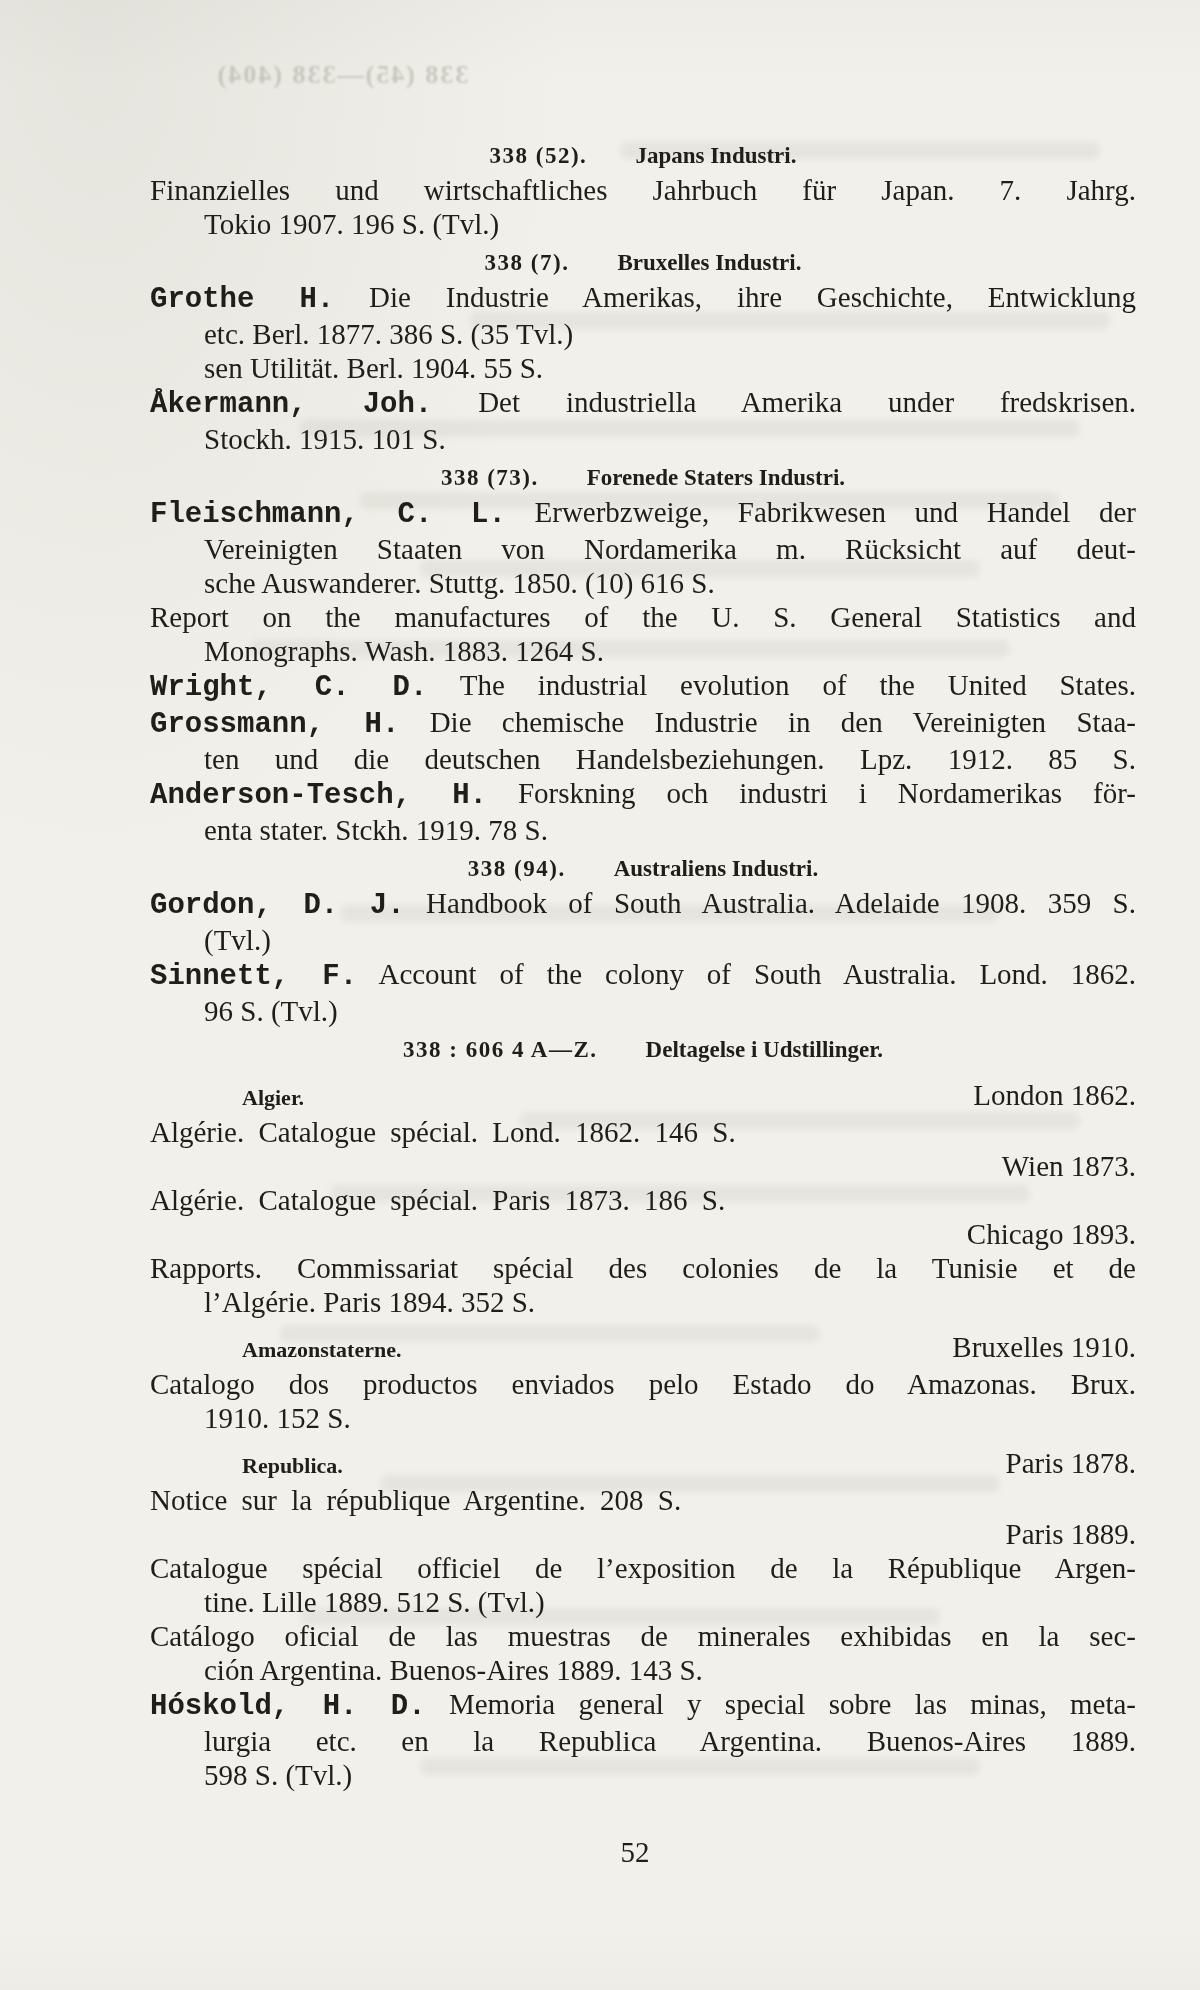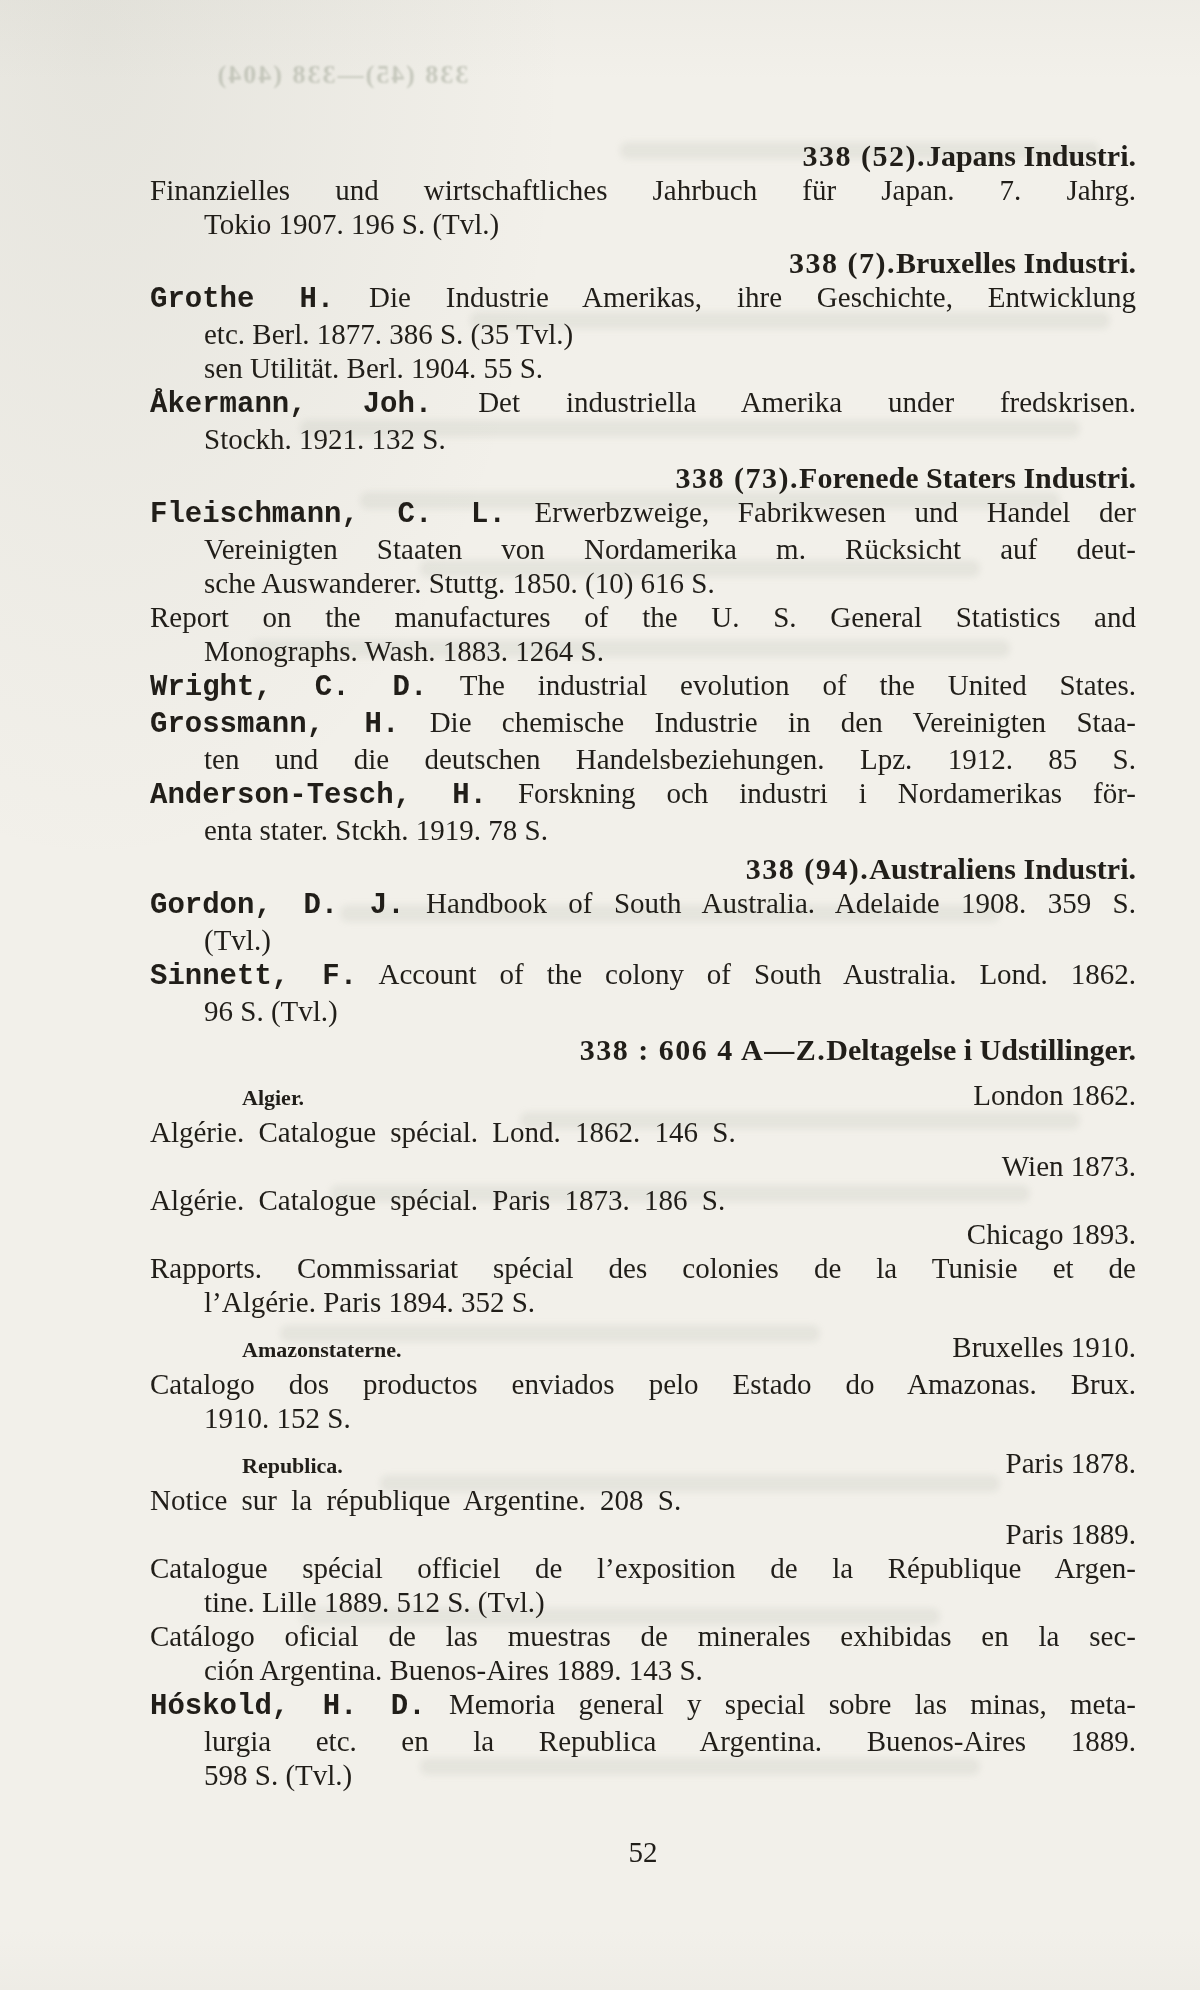--- a/index.html
+++ b/index.html
@@ -37,33 +37,33 @@
   }
   .content{
     position:absolute;left:150px;top:134px;width:986px;
     font-size:29px;line-height:34px;
   }
   .row{min-height:34px;}
   .line.indent{padding-left:54px;}
   .fill{text-align:justify;text-align-last:justify;}
   .loose{word-spacing:7px;}
   .heading{
-    display:flex;justify-content:flex-end;align-items:baseline;
-    margin-top:5px;font-weight:bold;font-size:30px;
+    display:flex;justify-content:center;align-items:baseline;
+    margin-top:5px;font-weight:bold;font-size:23px;gap:48px;
   }
   .heading .code{letter-spacing:1.5px;}
   .subheading{
     display:flex;justify-content:space-between;align-items:baseline;
     margin-top:11px;
   }
   .subheading .sublabel{padding-left:92px;font-weight:bold;font-size:22px;}
   .rightline{text-align:right;}
   b{font-weight:bold;font-family:Liberation Mono, monospace;}
   .page-number{
-    position:absolute;top:1836px;left:150px;width:986px;
+    position:absolute;top:1836px;left:142px;width:986px;
     text-align:center;font-size:29px;
   }
 </style>
 </head>
 <body>
 
 <div class="scan-overlay"></div>
 
 <div class="ghost-header">338 (45)—338 (404)</div>
 
@@ -89,21 +89,21 @@
     <div class="row line fill"><span>Finanzielles und wirtschaftliches Jahrbuch für Japan. 7. Jahrg.</span></div>
     <div class="row line indent"><span>Tokio 1907.  196 S.  (Tvl.)</span></div>
     <div class="row heading">
       <span class="code">338 (7).</span>
       <span class="title">Bruxelles Industri.</span>
     </div>
     <div class="row line fill"><b>Grothe H.</b> <span>Die Industrie Amerikas, ihre Geschichte, Entwicklung</span></div>
     <div class="row line indent"><span>etc.  Berl. 1877.  386 S.  (35 Tvl.)</span></div>
     <div class="row line indent"><span>sen Utilität.  Berl. 1904.  55 S.</span></div>
     <div class="row line fill"><b>Åkermann, Joh.</b> <span>Det industriella Amerika under fredskrisen.</span></div>
-    <div class="row line indent"><span>Stockh. 1921.  132 S.</span></div>
+    <div class="row line indent"><span>Stockh. 1915.  101 S.</span></div>
     <div class="row heading">
       <span class="code">338 (73).</span>
       <span class="title">Forenede Staters Industri.</span>
     </div>
     <div class="row line fill"><b>Fleischmann, C. L.</b> <span>Erwerbzweige, Fabrikwesen und Handel der</span></div>
     <div class="row line indent fill"><span>Vereinigten Staaten von Nordamerika m. Rücksicht auf deut-</span></div>
     <div class="row line indent"><span>sche Auswanderer.  Stuttg. 1850.  (10) 616 S.</span></div>
     <div class="row line fill"><span>Report on the manufactures of the U. S. General Statistics and</span></div>
     <div class="row line indent"><span>Monographs.  Wash. 1883.  1264 S.</span></div>
     <div class="row line fill"><b>Wright, C. D.</b> <span>The industrial evolution of the United States.</span></div>

